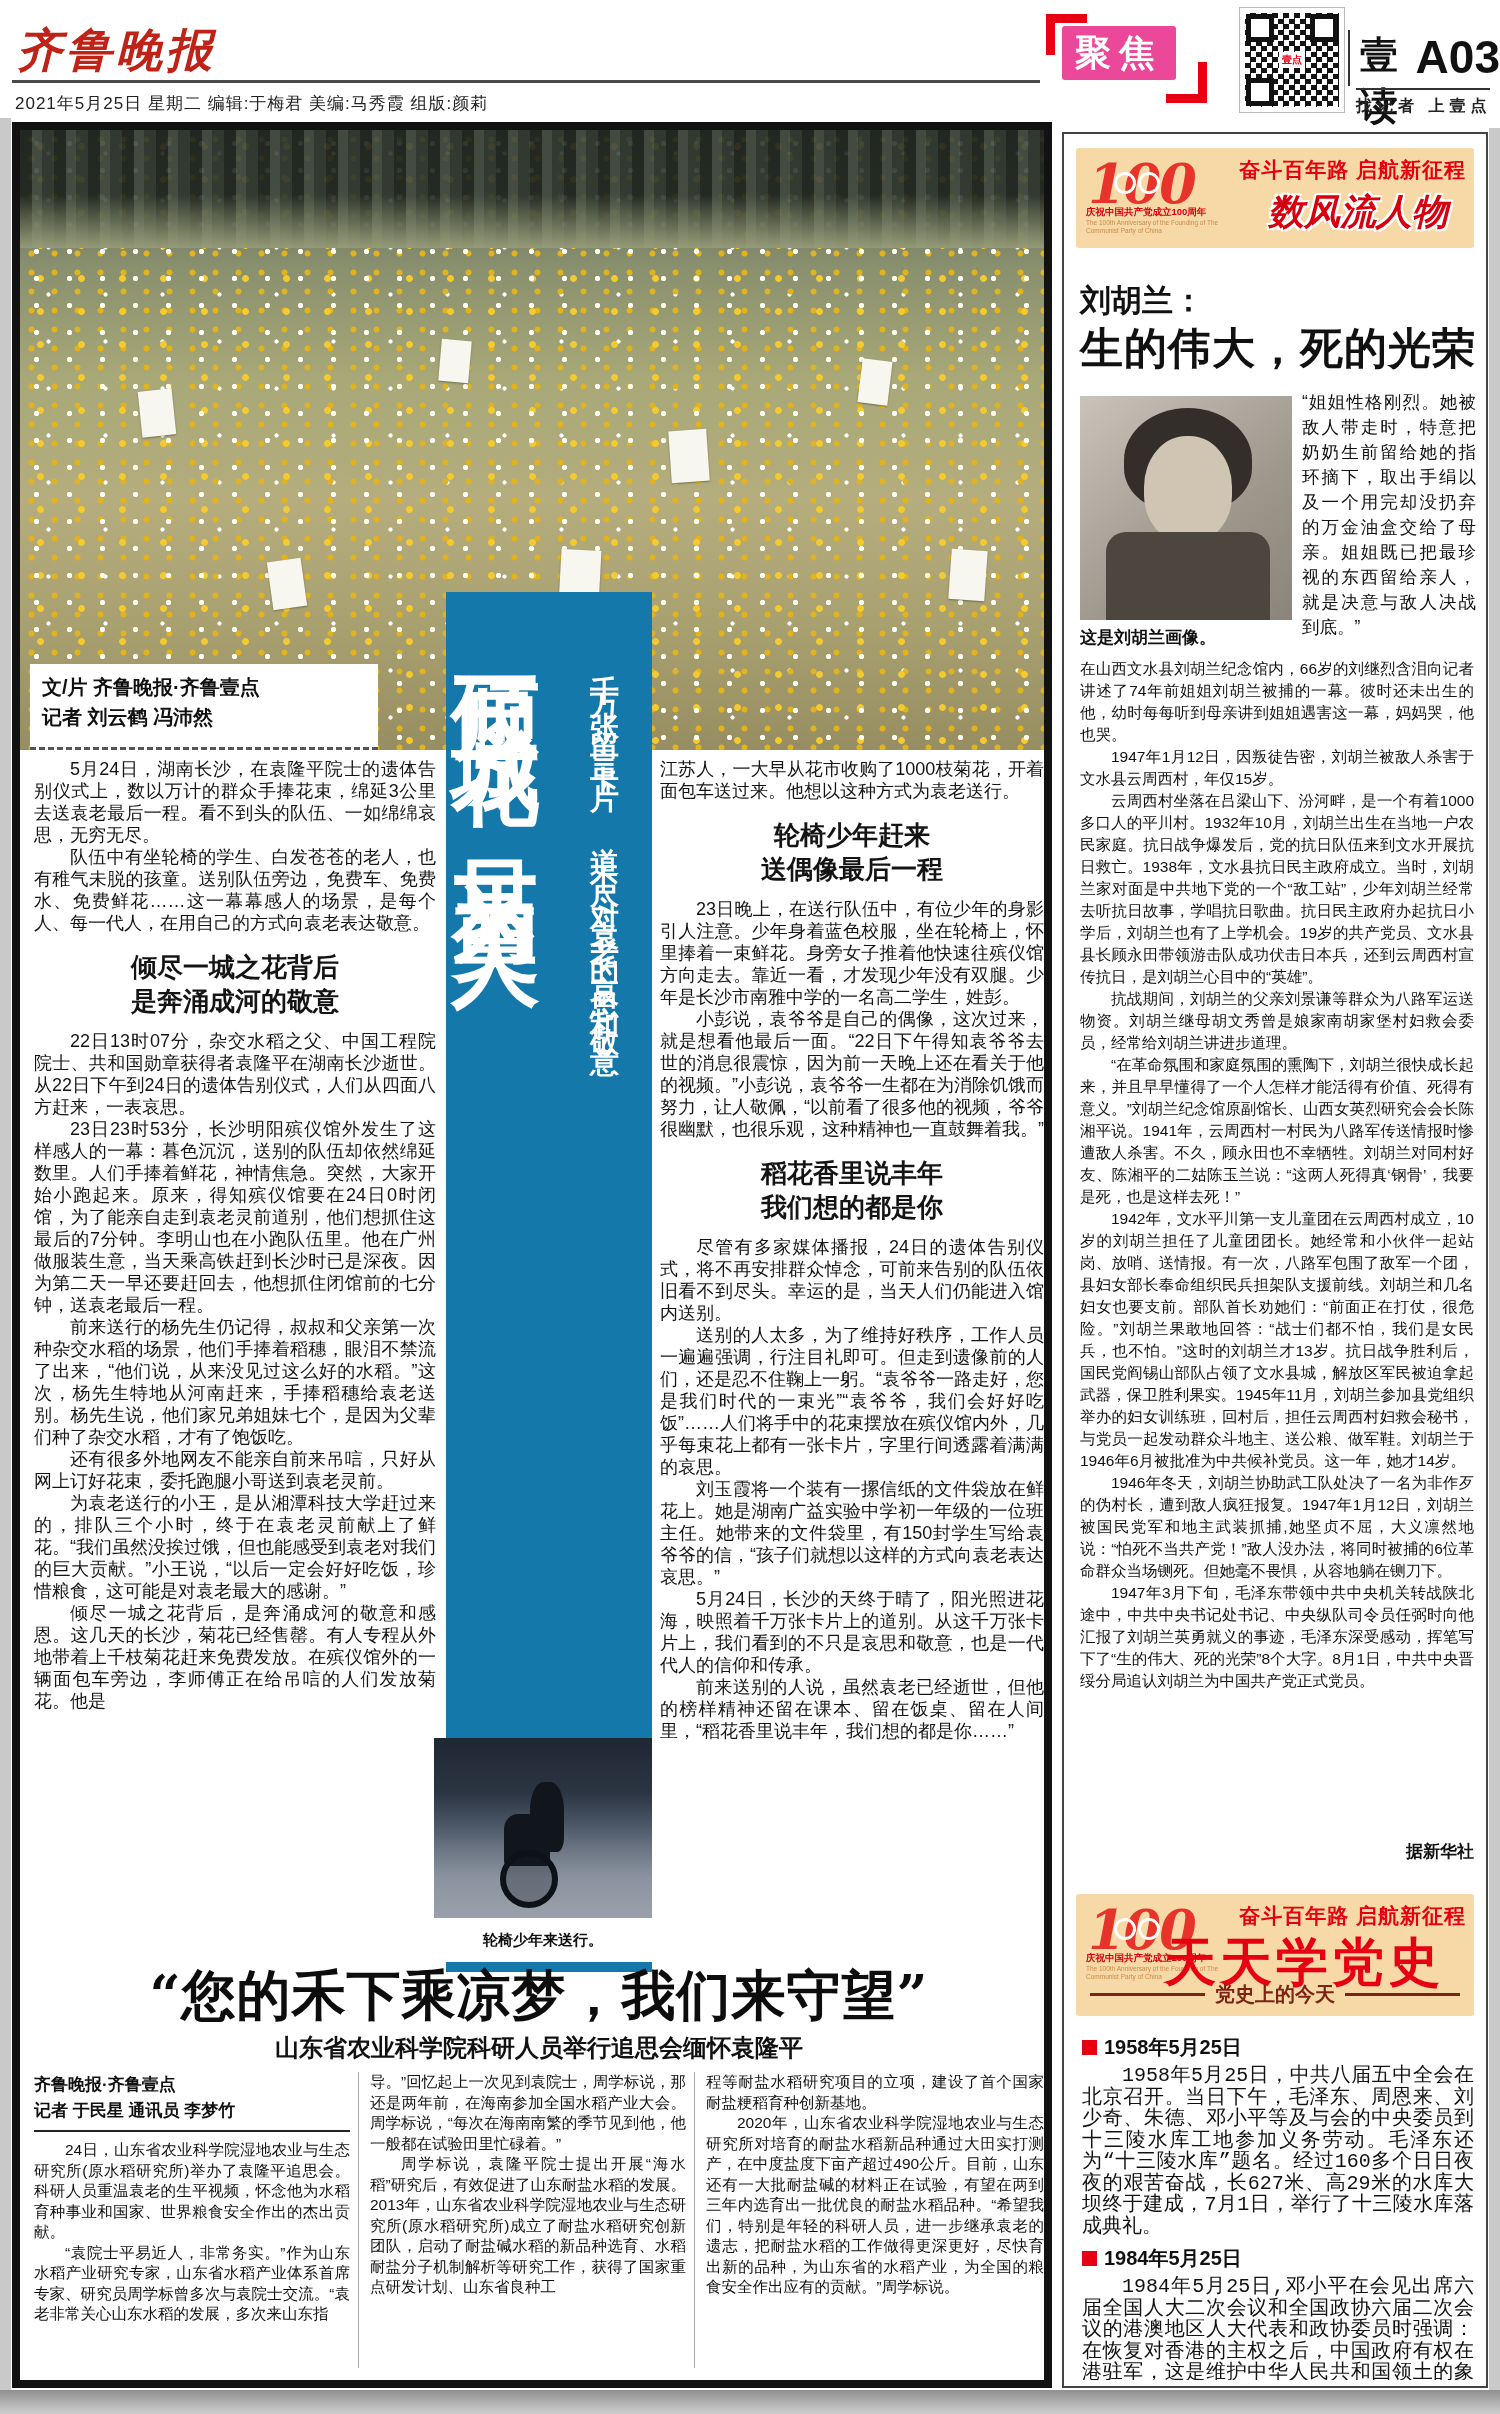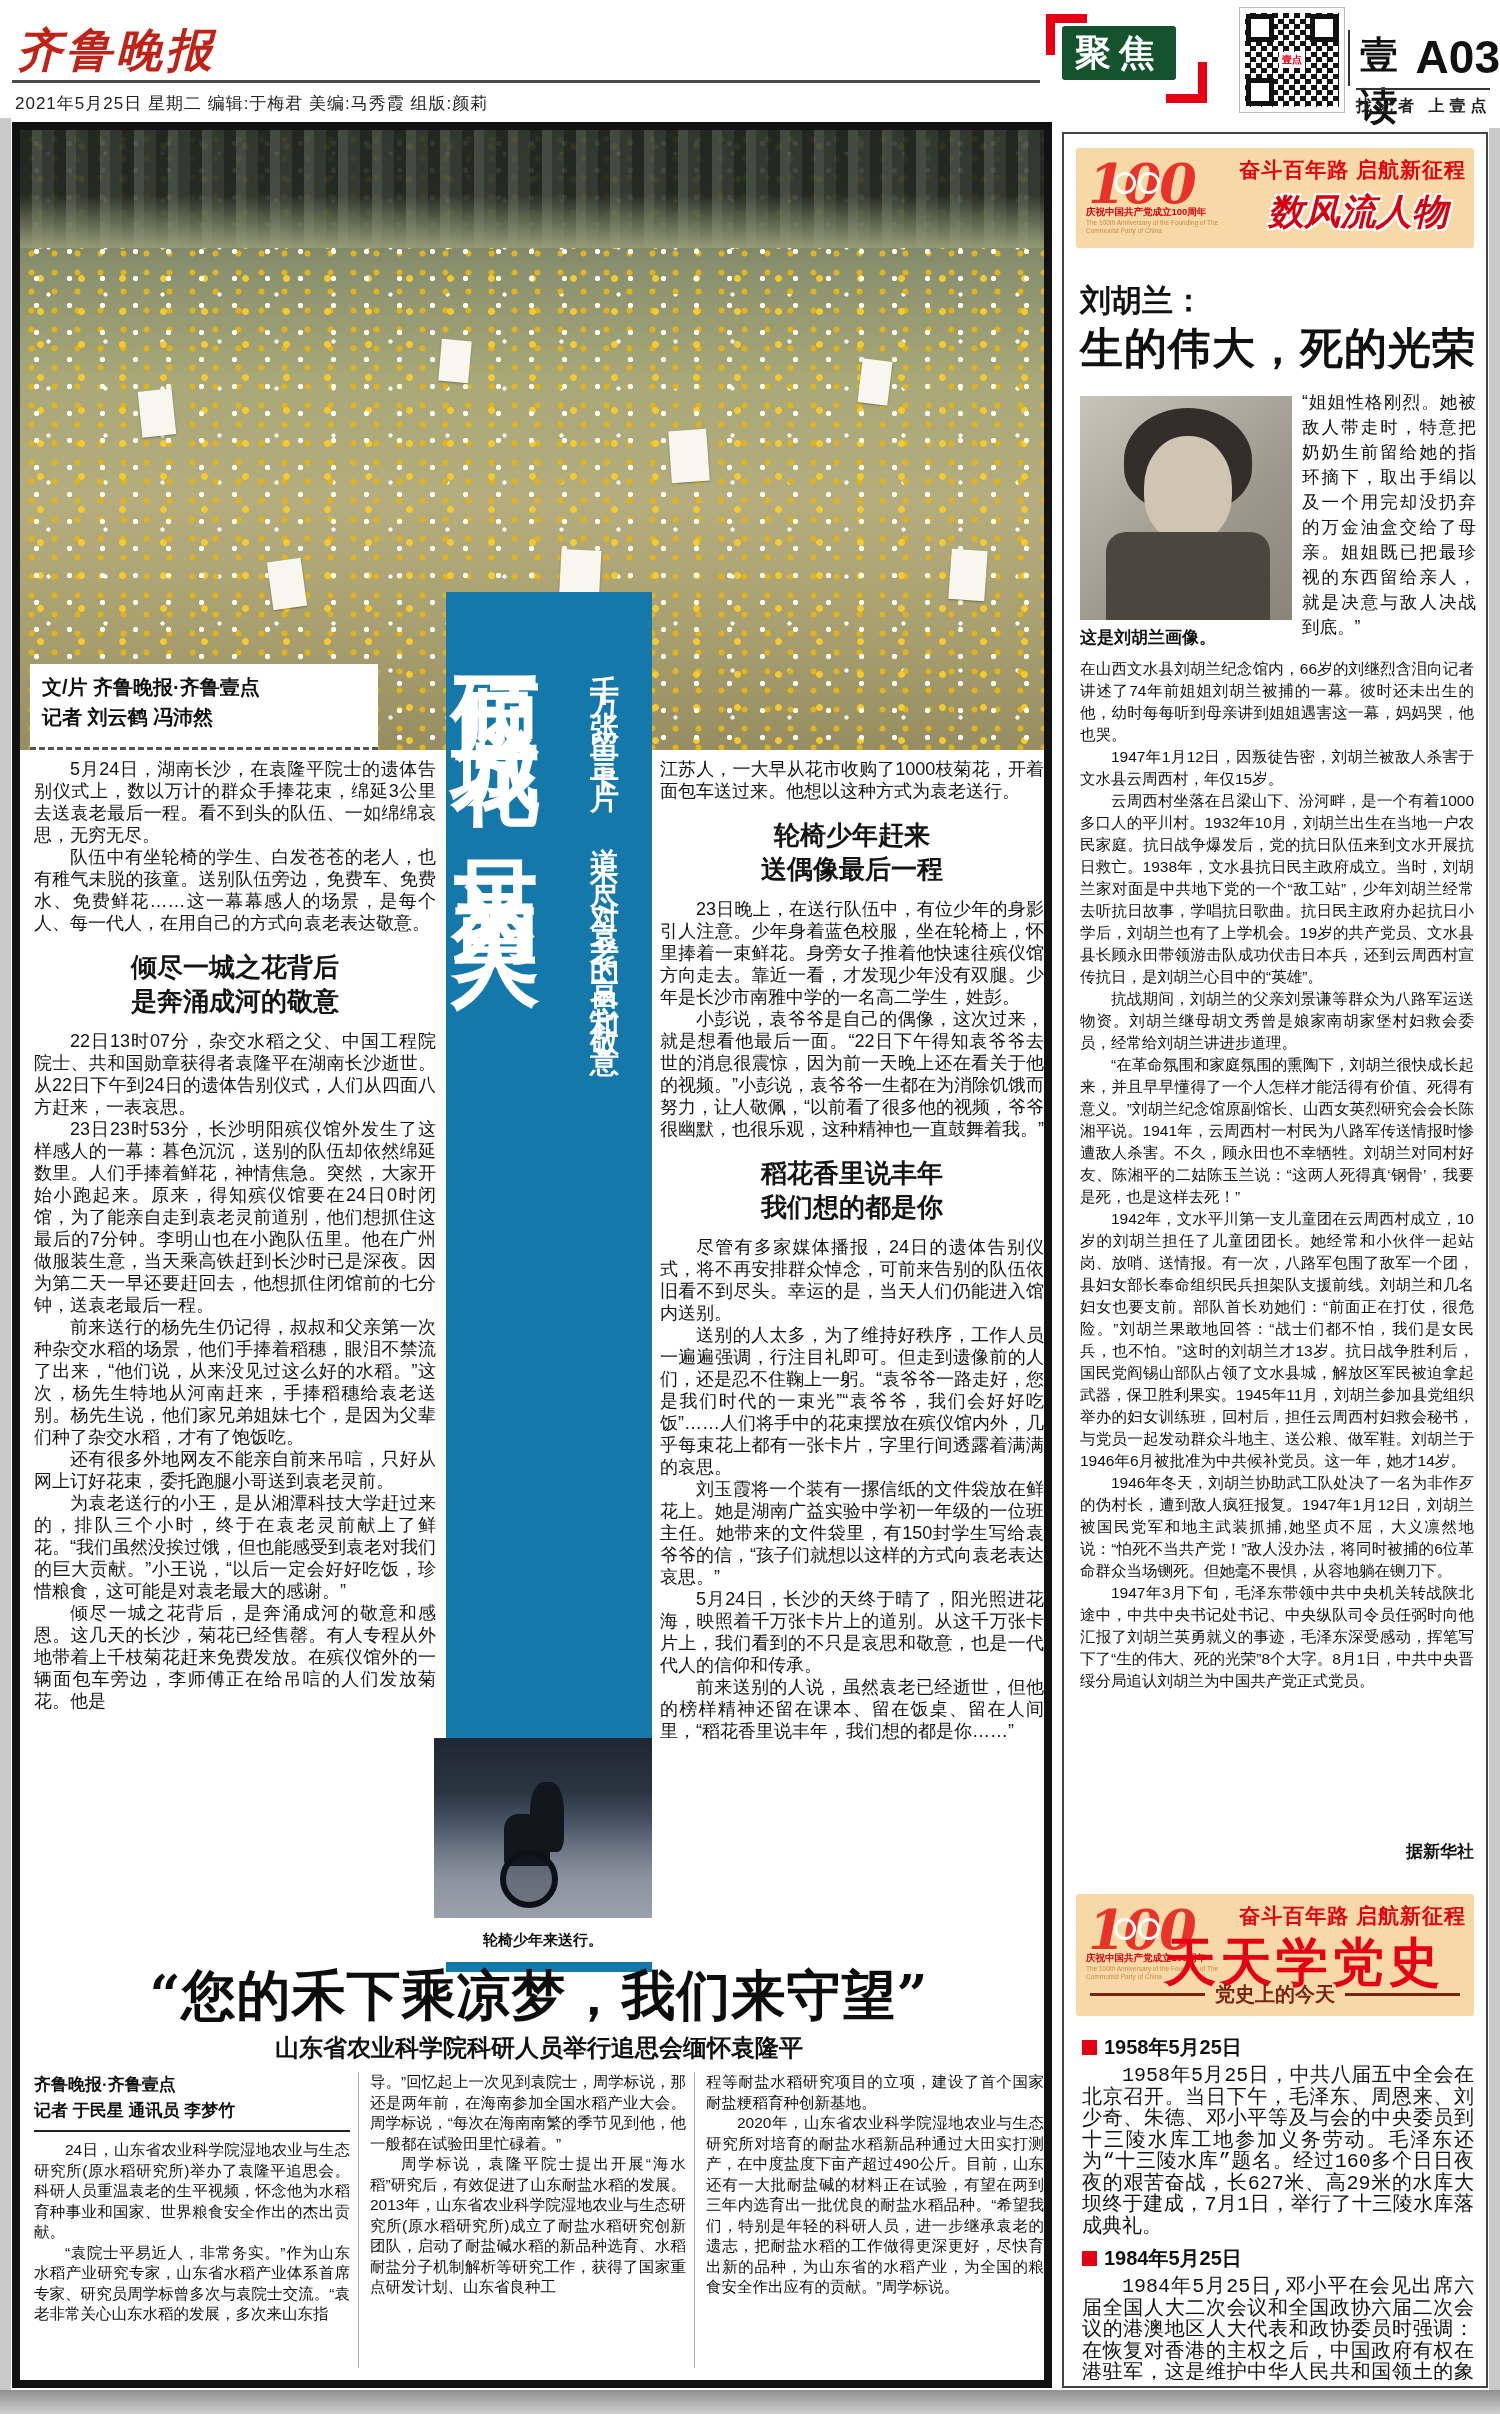--- a/index.html
+++ b/index.html
@@ -11,21 +11,21 @@
   .edge-left{left:0;top:118px;width:11px;height:2274px;background:#c9c9c9;}
   .edge-right{left:1489px;top:128px;width:11px;height:2262px;background:#c9c9c9;}
   .edge-bottom{left:0;top:2390px;width:1500px;height:24px;background:linear-gradient(180deg,#8f8f8f,#cfcfcf);}
 
   
   .masthead{left:16px;top:20px;font-family:"DejaVu Serif",serif;font-style:italic;font-weight:900;font-size:46px;color:#bf2318;letter-spacing:4px;}
   .rule1{left:12px;top:80px;width:1028px;height:3px;background:#4a4a4a;}
   .dateline{left:15px;top:92px;font-size:17px;color:#222;letter-spacing:1px;}
   .bracket-tl{left:1046px;top:14px;width:32px;height:32px;border-left:9px solid #e60012;border-top:9px solid #e60012;}
   .bracket-br{left:1166px;top:62px;width:32px;height:32px;border-right:9px solid #e60012;border-bottom:9px solid #e60012;}
-  .focus-badge{left:1062px;top:26px;width:114px;height:54px;background:#14532d;color:#fff;font-size:36px;font-weight:900;display:flex;align-items:center;justify-content:center;letter-spacing:8px;border-radius:3px;}
+  .focus-badge{left:1062px;top:26px;width:114px;height:54px;background:#ec4899;color:#fff;font-size:36px;font-weight:900;display:flex;align-items:center;justify-content:center;letter-spacing:8px;border-radius:3px;}
   .qr{left:1240px;top:8px;width:94px;height:94px;background-image:repeating-conic-gradient(#141414 0% 25%, #ffffff 0% 50%);background-size:11px 11px;border:5px solid #fff;outline:1px solid #bbb;}
   .qr .finder{position:absolute;width:18px;height:18px;border:5px solid #111;background:#fff;}
   .qr .f-tl{left:1px;top:1px;} .qr .f-tr{right:1px;top:1px;} .qr .f-bl{left:1px;bottom:1px;}
   .qr-label{position:absolute;left:50%;top:50%;transform:translate(-50%,-50%);background:#fff;color:#e60012;font-size:10px;font-weight:bold;padding:1px 3px;white-space:nowrap;}
   .vdiv{left:1348px;top:30px;width:2px;height:56px;background:#333;}
   .edname{left:1360px;top:30px;display:flex;align-items:flex-start;gap:12px;}
   .edname .sec{font-size:38px;font-weight:900;}
   .edname .pg{font-size:46px;font-weight:900;font-family:"Liberation Sans",sans-serif;}
   .rule2{left:1356px;top:88px;width:134px;height:2px;background:#333;}
   .slogan{left:1356px;top:96px;font-size:16px;letter-spacing:5px;color:#222;font-weight:bold;}

